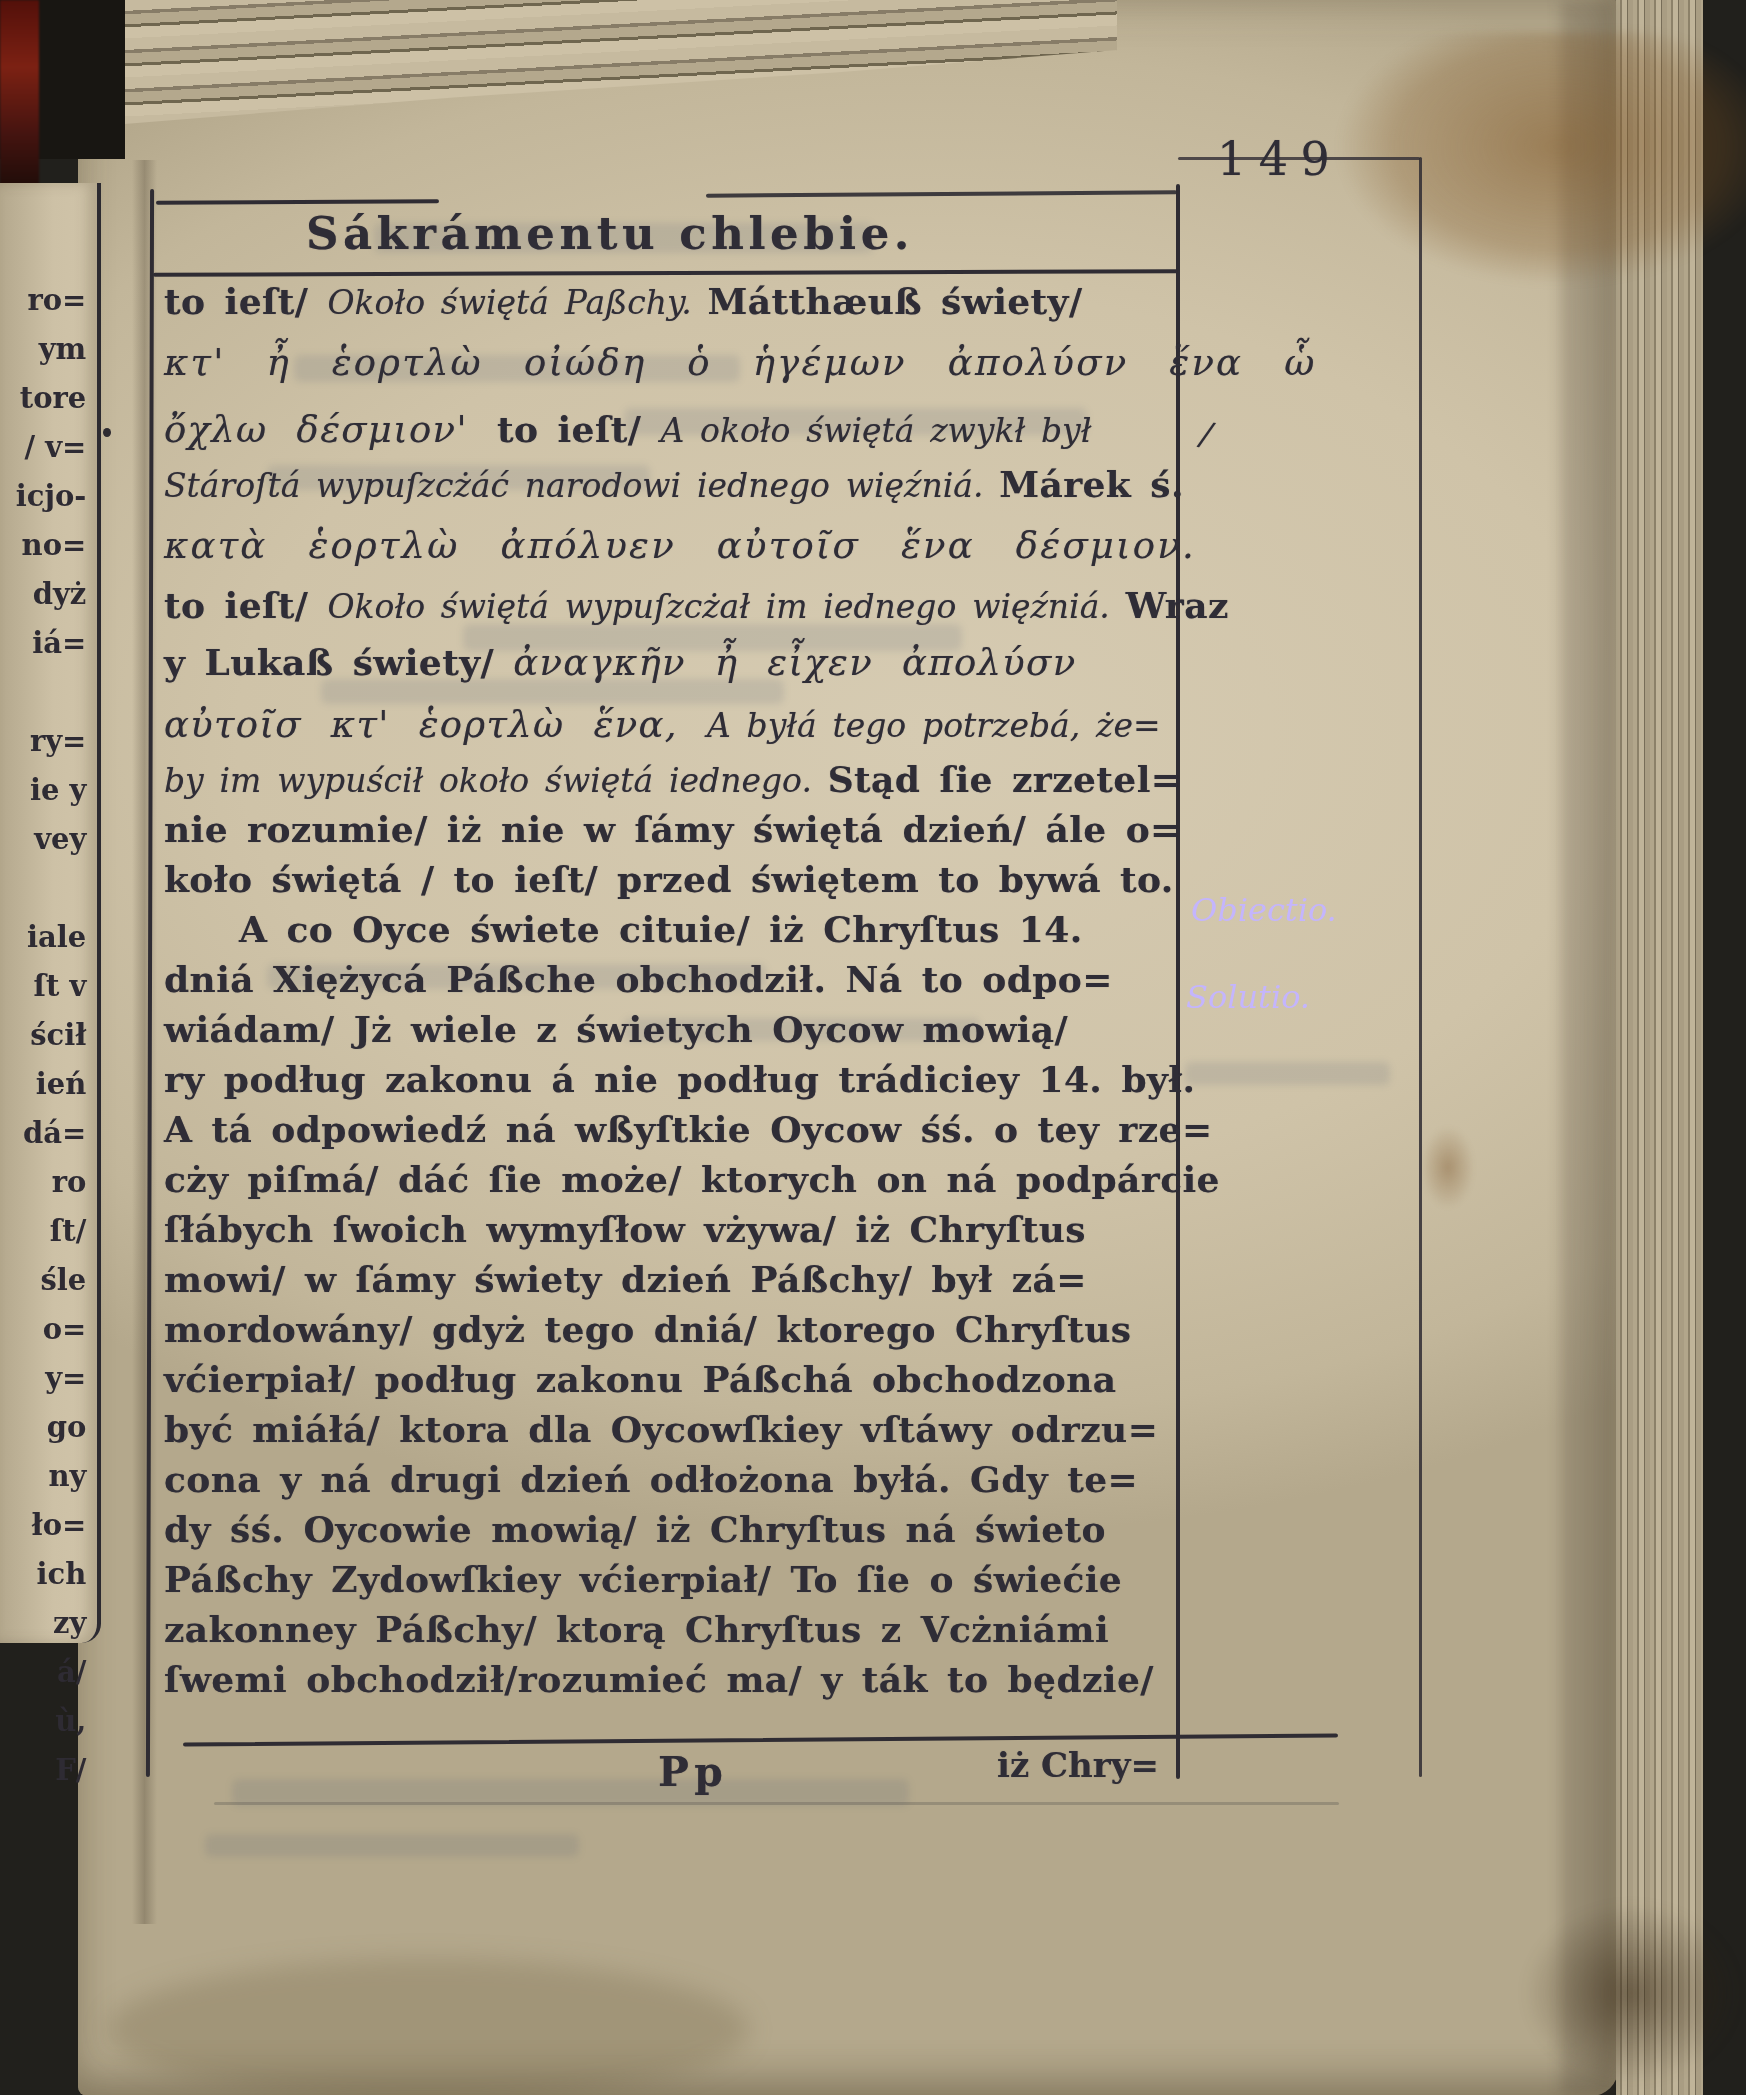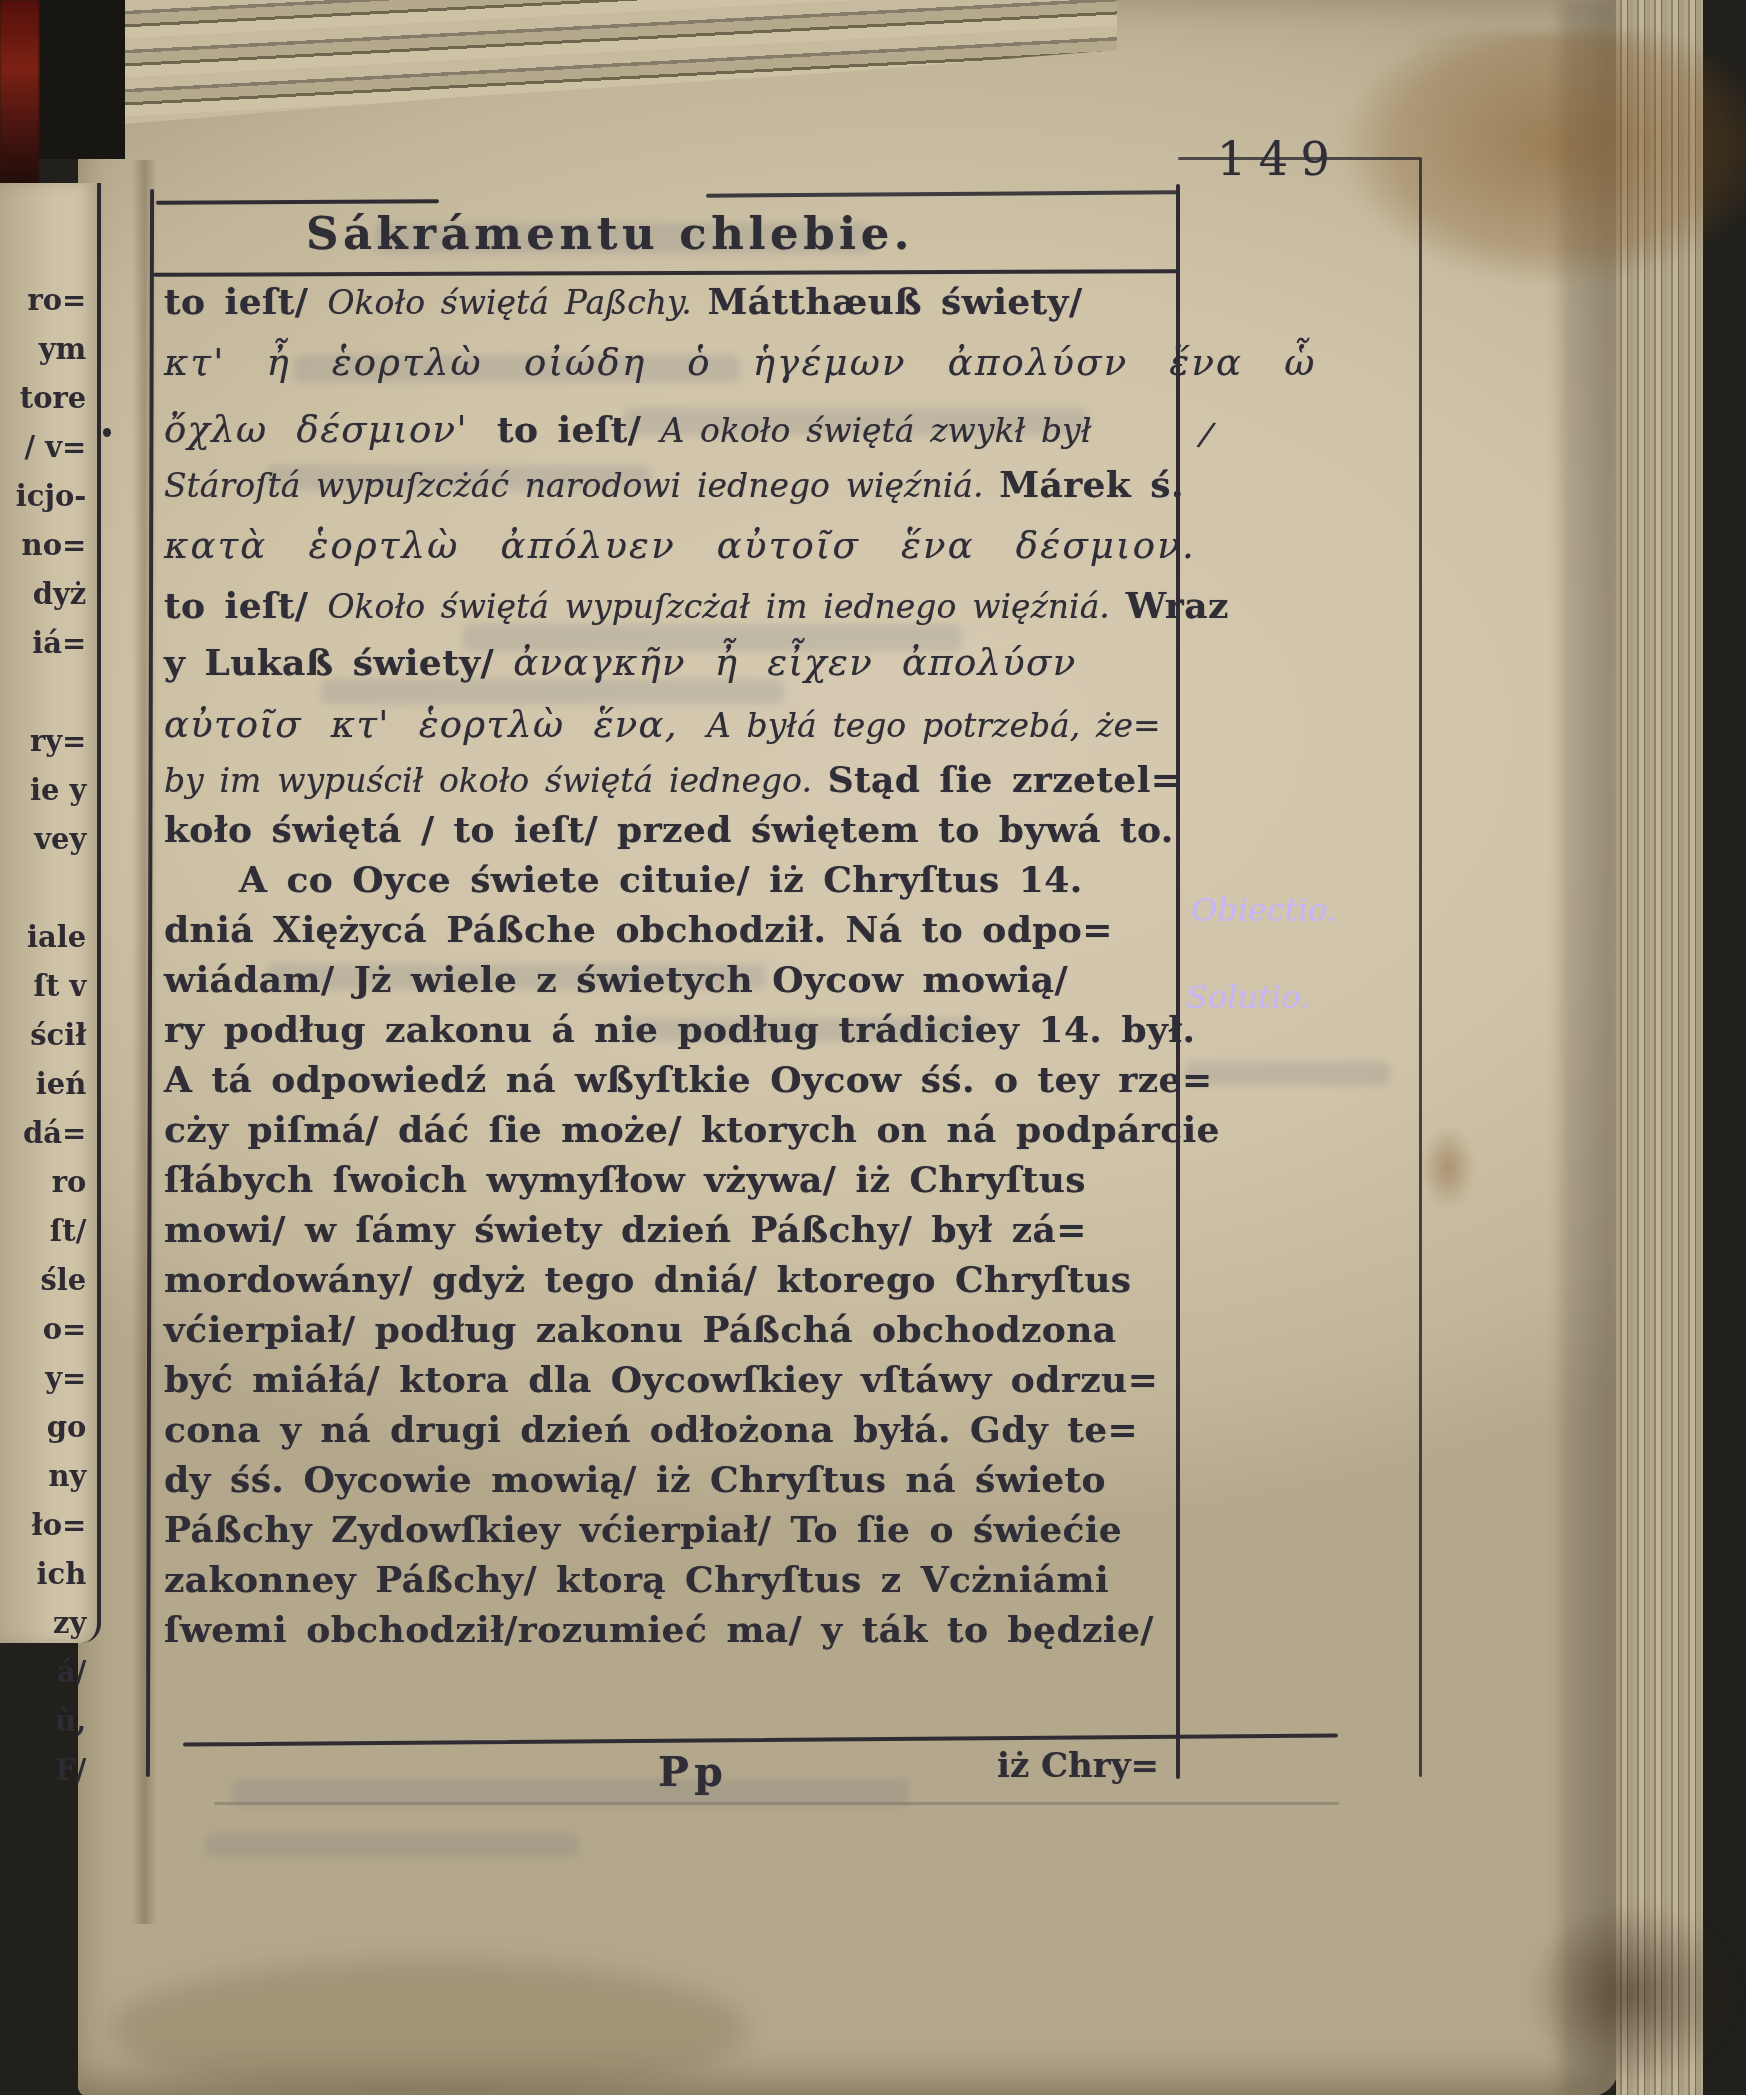--- a/index.html
+++ b/index.html
@@ -176,20 +176,21 @@
 <div class="textcol ink">
     <div class="tline k-p"><span class="bl">to ieſt/ </span><span class="it">Około świętá Paßchy.  </span><span class="bl">Mátthæuß świety/</span></div>
     <div class="tline k-g"><span class="gr">κτ' ἦ ἑορτλὼ οἰώδη ὁ ἡγέμων ἀπολύσν ἕνα ὧ</span></div>
     <div class="tline k-m"><span class="gr">ὄχλω δέσμιον' </span><span class="bl">to ieſt/ </span><span class="it">A około świętá zwykł był</span></div>
     <div class="tline k-p"><span class="it">Stároſtá wypuſzcżáć narodowi iednego więźniá. </span><span class="bl">Márek ś.</span></div>
     <div class="tline k-g"><span class="gr">κατὰ ἑορτλὼ ἀπόλυεν αὐτοῖσ ἕνα δέσμιον.</span></div>
     <div class="tline k-p"><span class="bl">to ieſt/ </span><span class="it">Około świętá wypuſzcżał im iednego więźniá. </span><span class="bl">Wraz</span></div>
     <div class="tline k-m"><span class="bl">y Lukaß świety/  </span><span class="gr">ἀναγκῆν ἦ εἶχεν ἀπολύσν</span></div>
     <div class="tline k-m"><span class="gr">αὐτοῖσ κτ' ἑορτλὼ ἕνα, </span><span class="it">A byłá tego potrzebá, że=</span></div>
     <div class="tline k-p"><span class="it">by im wypuścił około świętá iednego.  </span><span class="bl">Stąd ſie zrzetel=</span></div>
+    <div class="tline k-p"><span class="bl">nie rozumie/ iż nie w ſámy świętá dzień/ ále o=</span></div>
     <div class="tline k-p"><span class="bl">koło świętá / to ieſt/ przed świętem to bywá to.</span></div>
     <div class="tline k-p indent"><span class="bl">A co Oyce świete cituie/ iż Chryſtus 14.</span></div>
     <div class="tline k-p"><span class="bl">dniá Xiężycá Páßche obchodził.  Ná to odpo=</span></div>
     <div class="tline k-p"><span class="bl">wiádam/ Jż wiele z świetych Oycow mowią/</span></div>
     <div class="tline k-p"><span class="bl">ry podług zakonu á nie podług trádiciey 14. był.</span></div>
     <div class="tline k-p"><span class="bl">A tá odpowiedź ná wßyſtkie Oycow śś. o tey rze=</span></div>
     <div class="tline k-p"><span class="bl">cży piſmá/ dáć ſie może/ ktorych on ná podpárcie</span></div>
     <div class="tline k-p"><span class="bl">ſłábych ſwoich wymyſłow vżywa/ iż Chryſtus</span></div>
     <div class="tline k-p"><span class="bl">mowi/ w ſámy świety dzień Páßchy/ był zá=</span></div>
     <div class="tline k-p"><span class="bl">mordowány/ gdyż tego dniá/ ktorego Chryſtus</span></div>

